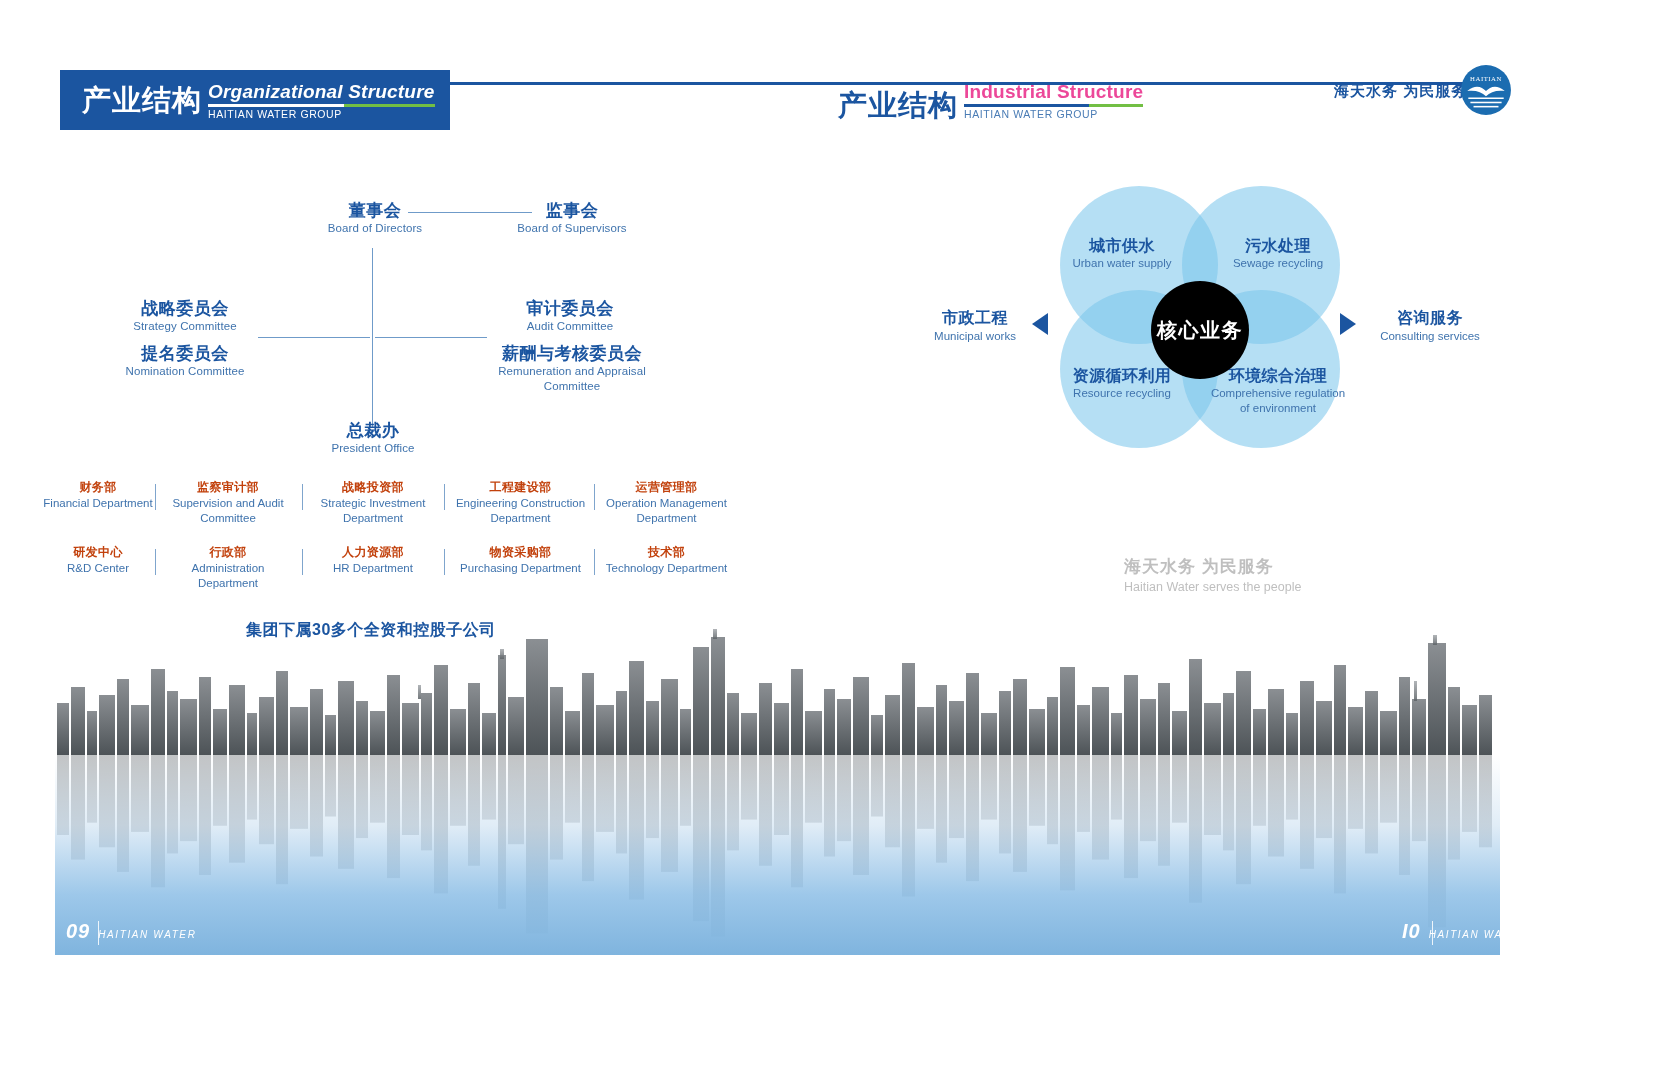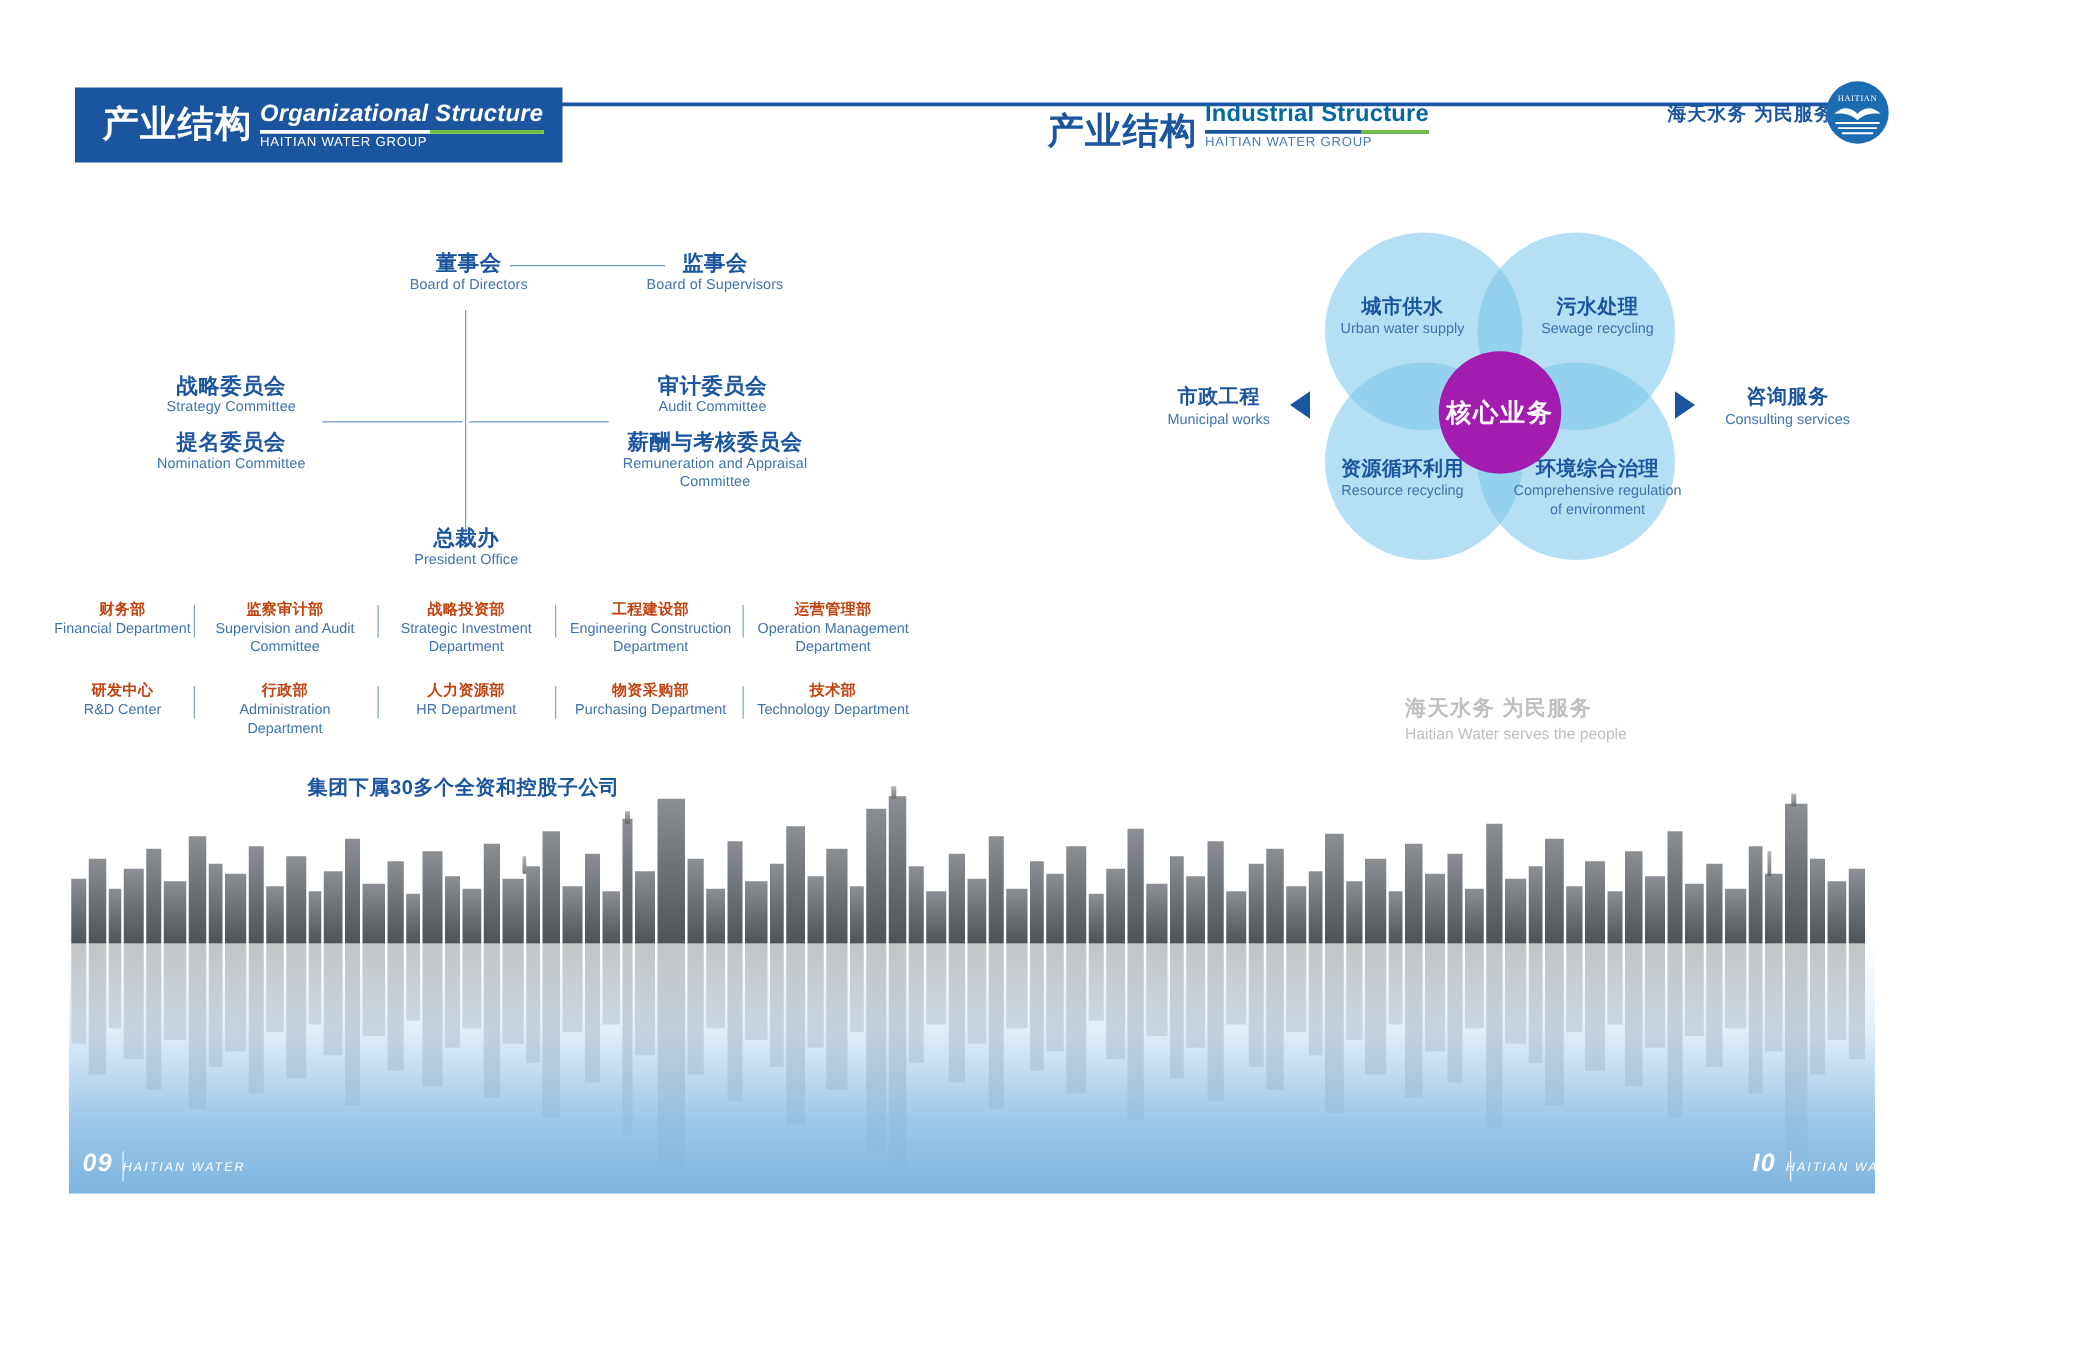--- a/index.html
+++ b/index.html
@@ -27,21 +27,21 @@
   .hdr-rule-white::after{ content:""; position:absolute; right:0; top:0; width:40%; height:3px; background:#72bf44;}
   .hdr-sub-white{ color:#ffffff; font-size:10.5px; letter-spacing:.6px; line-height:1.1;}
 
   .hdr-topline{
     position:absolute; left:449px; top:82px; width:1051px; height:3px; background:#1b55a0;
   }
   .hdr-center{
     position:absolute; left:838px; top:80px; display:flex; align-items:flex-end;
   }
   .hdr-cn-blue{ color:#1b55a0; font-size:29px; font-weight:bold; letter-spacing:1px; line-height:1; }
-  .hdr-en-blue{ color:#0369a1; font-size:19px; font-weight:bold; line-height:1.05; letter-spacing:.2px;}
+  .hdr-en-blue{ color:#ec4899; font-size:19px; font-weight:bold; line-height:1.05; letter-spacing:.2px;}
   .hdr-rule-blue{ height:3px; background:#1b55a0; margin:2px 0 2px 0; position:relative;}
   .hdr-rule-blue::after{ content:""; position:absolute; right:0; top:0; width:30%; height:3px; background:#72bf44;}
   .hdr-sub-blue{ color:#4a7cb5; font-size:10.5px; letter-spacing:.6px; line-height:1.1;}
 
   .hdr-slogan{
     position:absolute; left:1334px; top:82px; color:#1b55a0; font-size:15px;
     font-weight:bold; letter-spacing:1px;
   }
   .logo{ position:absolute; left:1460px; top:64px; width:52px; height:52px;}
 
@@ -68,21 +68,21 @@
 
   
   .venn{ position:absolute; left:1060px; top:186px; width:280px; height:262px; }
   .circ{ position:absolute; width:158px; height:158px; border-radius:50%; background:rgba(120,196,235,.55); }
   .c-tl{ left:0;   top:0; }
   .c-tr{ left:122px; top:0; }
   .c-bl{ left:0;   top:104px; }
   .c-br{ left:122px; top:104px; }
   .core{
     position:absolute; left:91px; top:95px; width:98px; height:98px; border-radius:50%;
-    background:#a21caf; display:flex; align-items:center; justify-content:center;
+    background:#000000; display:flex; align-items:center; justify-content:center;
     color:#fff; font-size:20px; font-weight:bold; letter-spacing:1.5px;text-align:right;
   }
   .vlabel{ position:absolute; text-align:center; width:140px; }
   .vlabel .cn{ color:#1b55a0; font-size:16px; font-weight:bold; line-height:1.25; letter-spacing:.4px;}
   .vlabel .en{ color:#3f73ad; font-size:11.5px; line-height:1.3;}
   .l-tl{ left:-8px;  top:50px; }
   .l-tr{ left:148px; top:50px; }
   .l-bl{ left:-8px;  top:180px; }
   .l-br{ left:148px; top:180px; }
 

